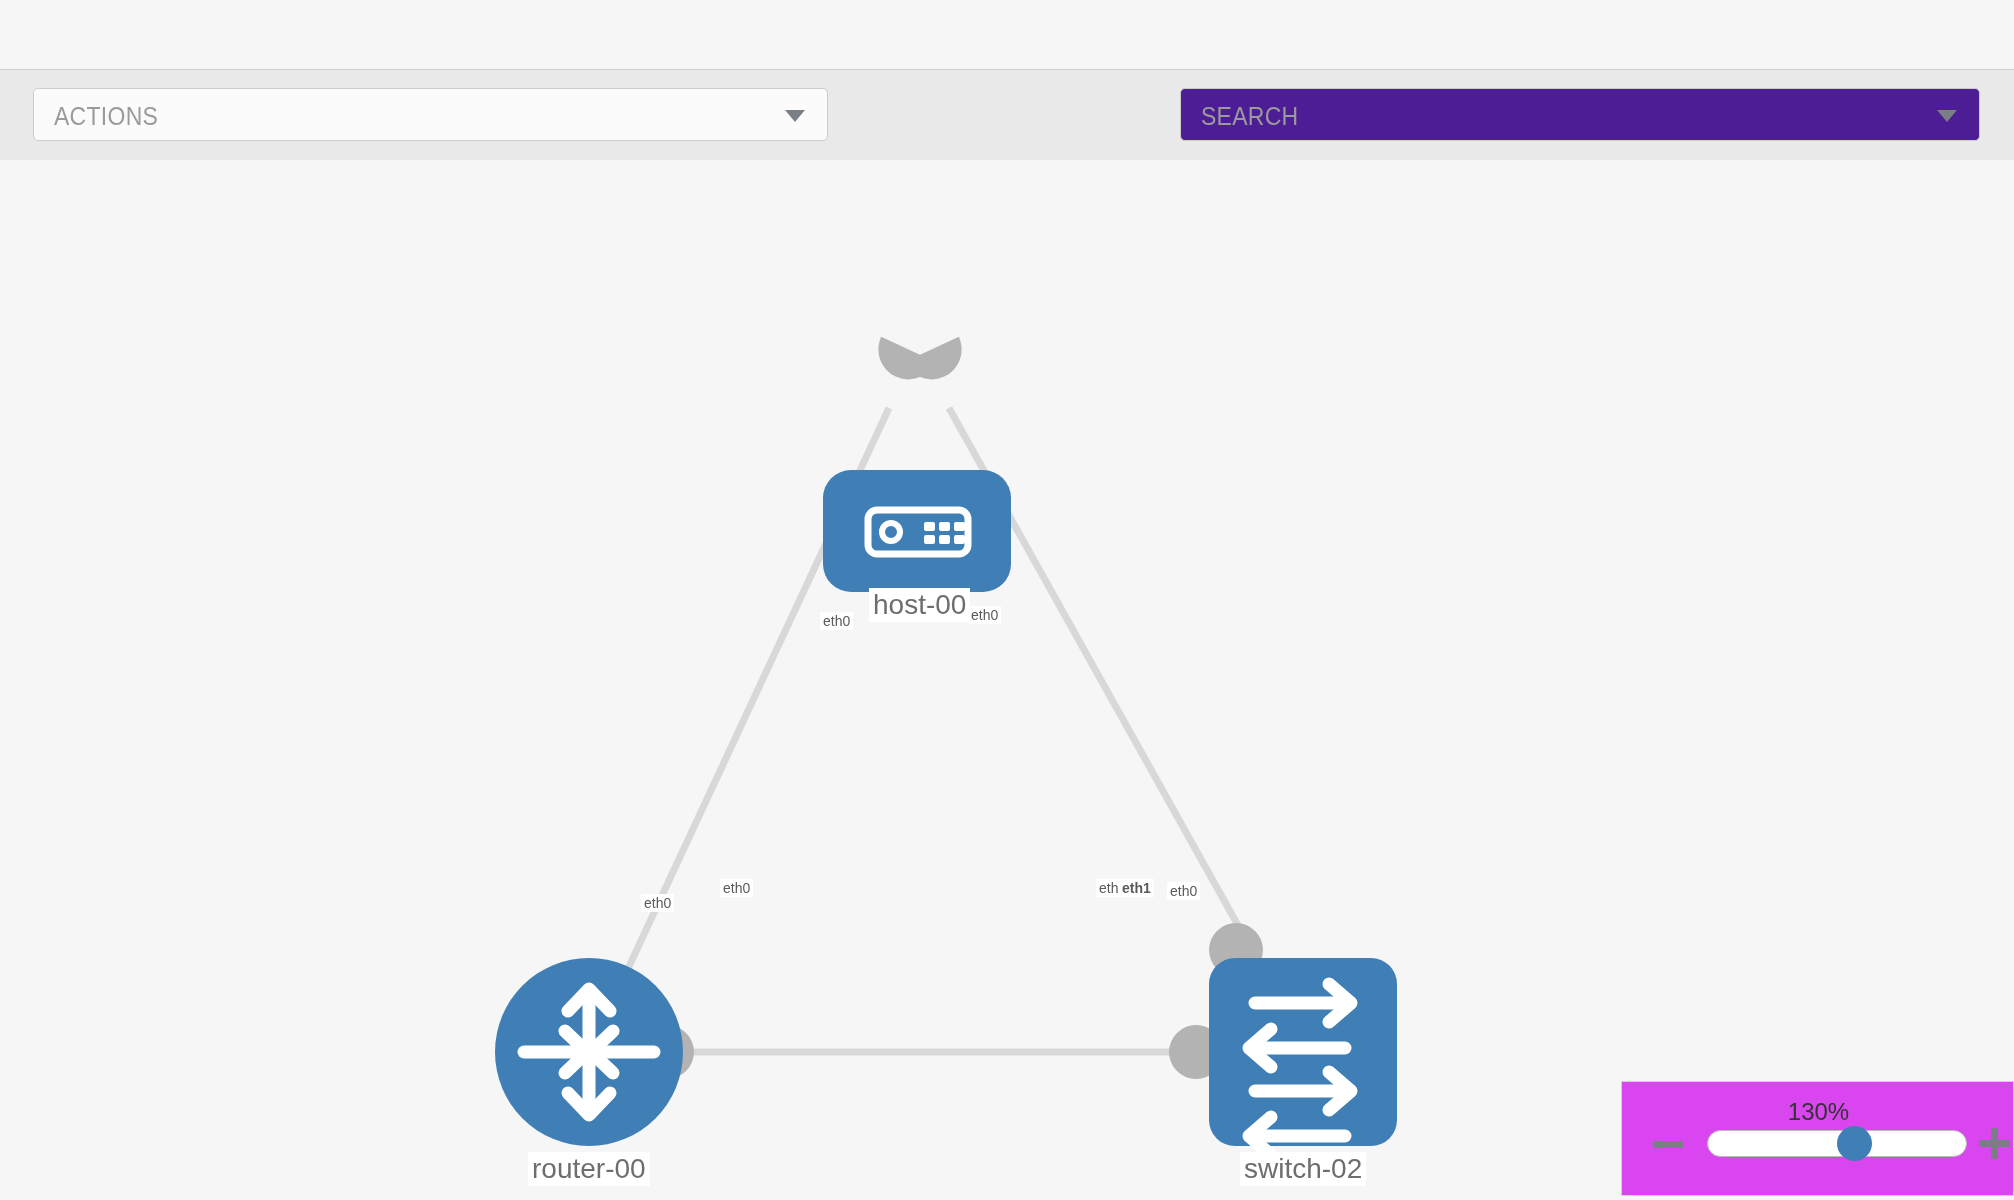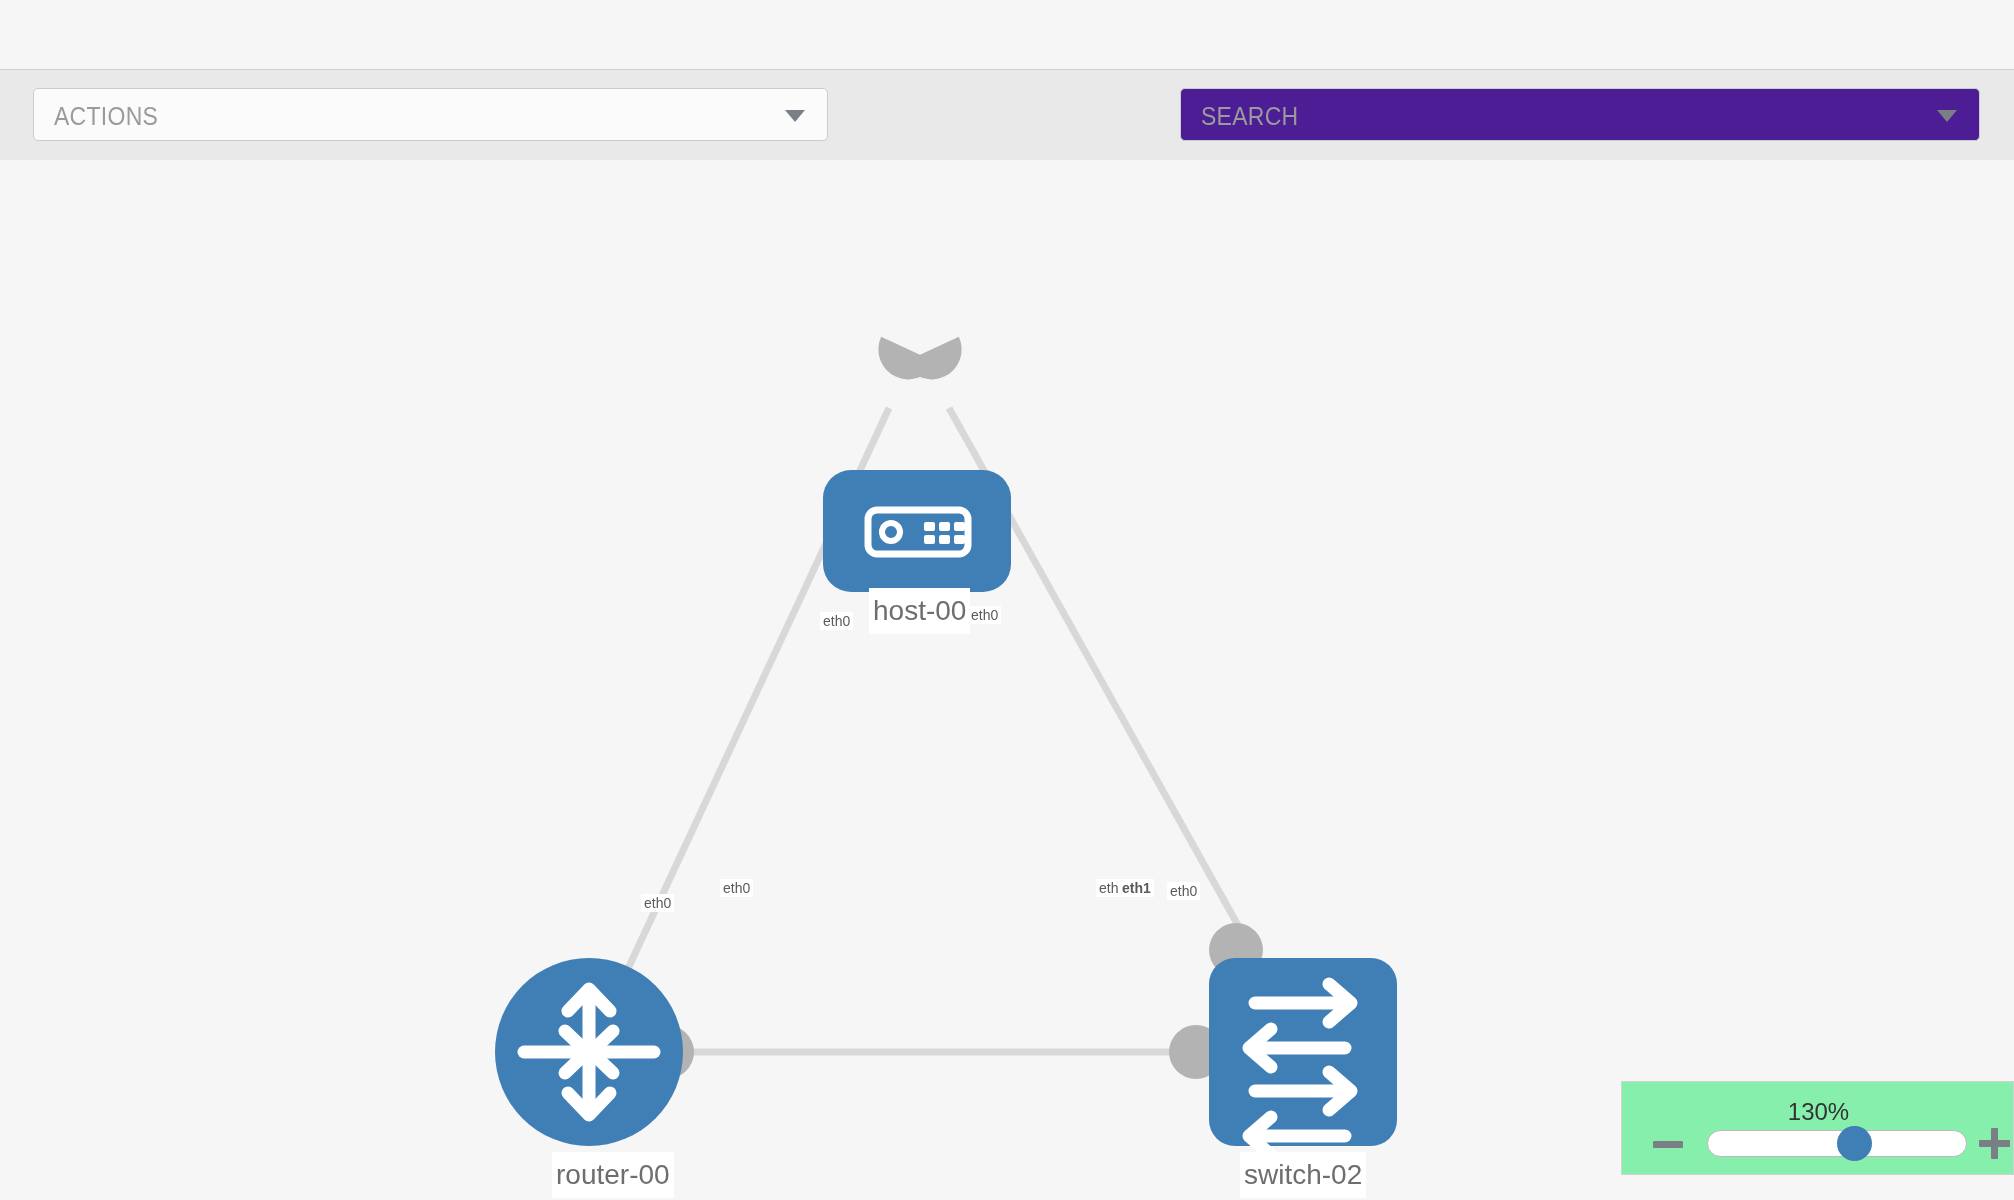--- a/index.html
+++ b/index.html
@@ -74,32 +74,32 @@
   
   .canvas{
     position:absolute;left:0;top:160px;width:2014px;height:1040px;
     background:#f6f6f6;overflow:hidden;
   }
   .topology-svg{position:absolute;left:0;top:0;width:2014px;height:1040px;}
 
   .node-label{
     position:absolute;white-space:nowrap;
     font-size:28px;color:#6e6e6e;
-    background:#ffffff;padding:7px 4px;
+    background:#ffffff;padding:1px 4px;
   }
   .iface-label{
     position:absolute;white-space:nowrap;
     font-size:14px;color:#5a5a5a;
     background:#ffffff;padding:1px 3px;
   }
 
   
   .zoom-panel{
-    position:absolute;left:1621px;top:1081px;width:393px;height:94px;
-    background:#86efac;border:1px solid #d2d2d2;box-sizing:border-box;
+    position:absolute;left:1621px;top:1081px;width:393px;height:115px;
+    background:#d946ef;border:1px solid #d2d2d2;box-sizing:border-box;
   }
   .zoom-value{
     position:absolute;top:16px;left:0;width:393px;text-align:center;
     font-size:24px;color:#333333;
   }
   .zoom-minus{
     position:absolute;left:31px;top:59px;width:30px;height:7px;
     background:#7a7f85;border-radius:1px;cursor:pointer;
   }
   .zoom-track{
@@ -222,21 +222,21 @@
           <path d="M1271 869 L1249 888 L1271 907"></path>
           <path d="M1255 931 L1350 931"></path>
           <path d="M1329 912 L1351 931 L1329 950"></path>
           <path d="M1345 976 L1250 976"></path>
           <path d="M1271 957 L1249 976 L1271 995"></path>
         </g>
       </g>
     </svg>
 
     <div class="node-label" style="left:869px;top:428px;">host-00</div>
-    <div class="node-label" style="left:528px;top:992px;margin-left:24px;">router-00</div>
+    <div class="node-label" style="left:528px;top:992px;">router-00</div>
     <div class="node-label" style="left:1240px;top:992px;">switch-02</div>
 
     <div class="iface-label" style="left:820px;top:452px;">eth0</div>
     <div class="iface-label" style="left:968px;top:446px;">eth0</div>
     <div class="iface-label" style="left:641px;top:734px;">eth0</div>
     <div class="iface-label" style="left:1167px;top:722px;">eth0</div>
     <div class="iface-label" style="left:720px;top:719px;">eth0</div>
     <div class="iface-label" style="left:1096px;top:719px;">eth0</div>
     <div class="iface-label" style="left:1119px;top:719px;font-weight:bold;">eth1</div>
 

